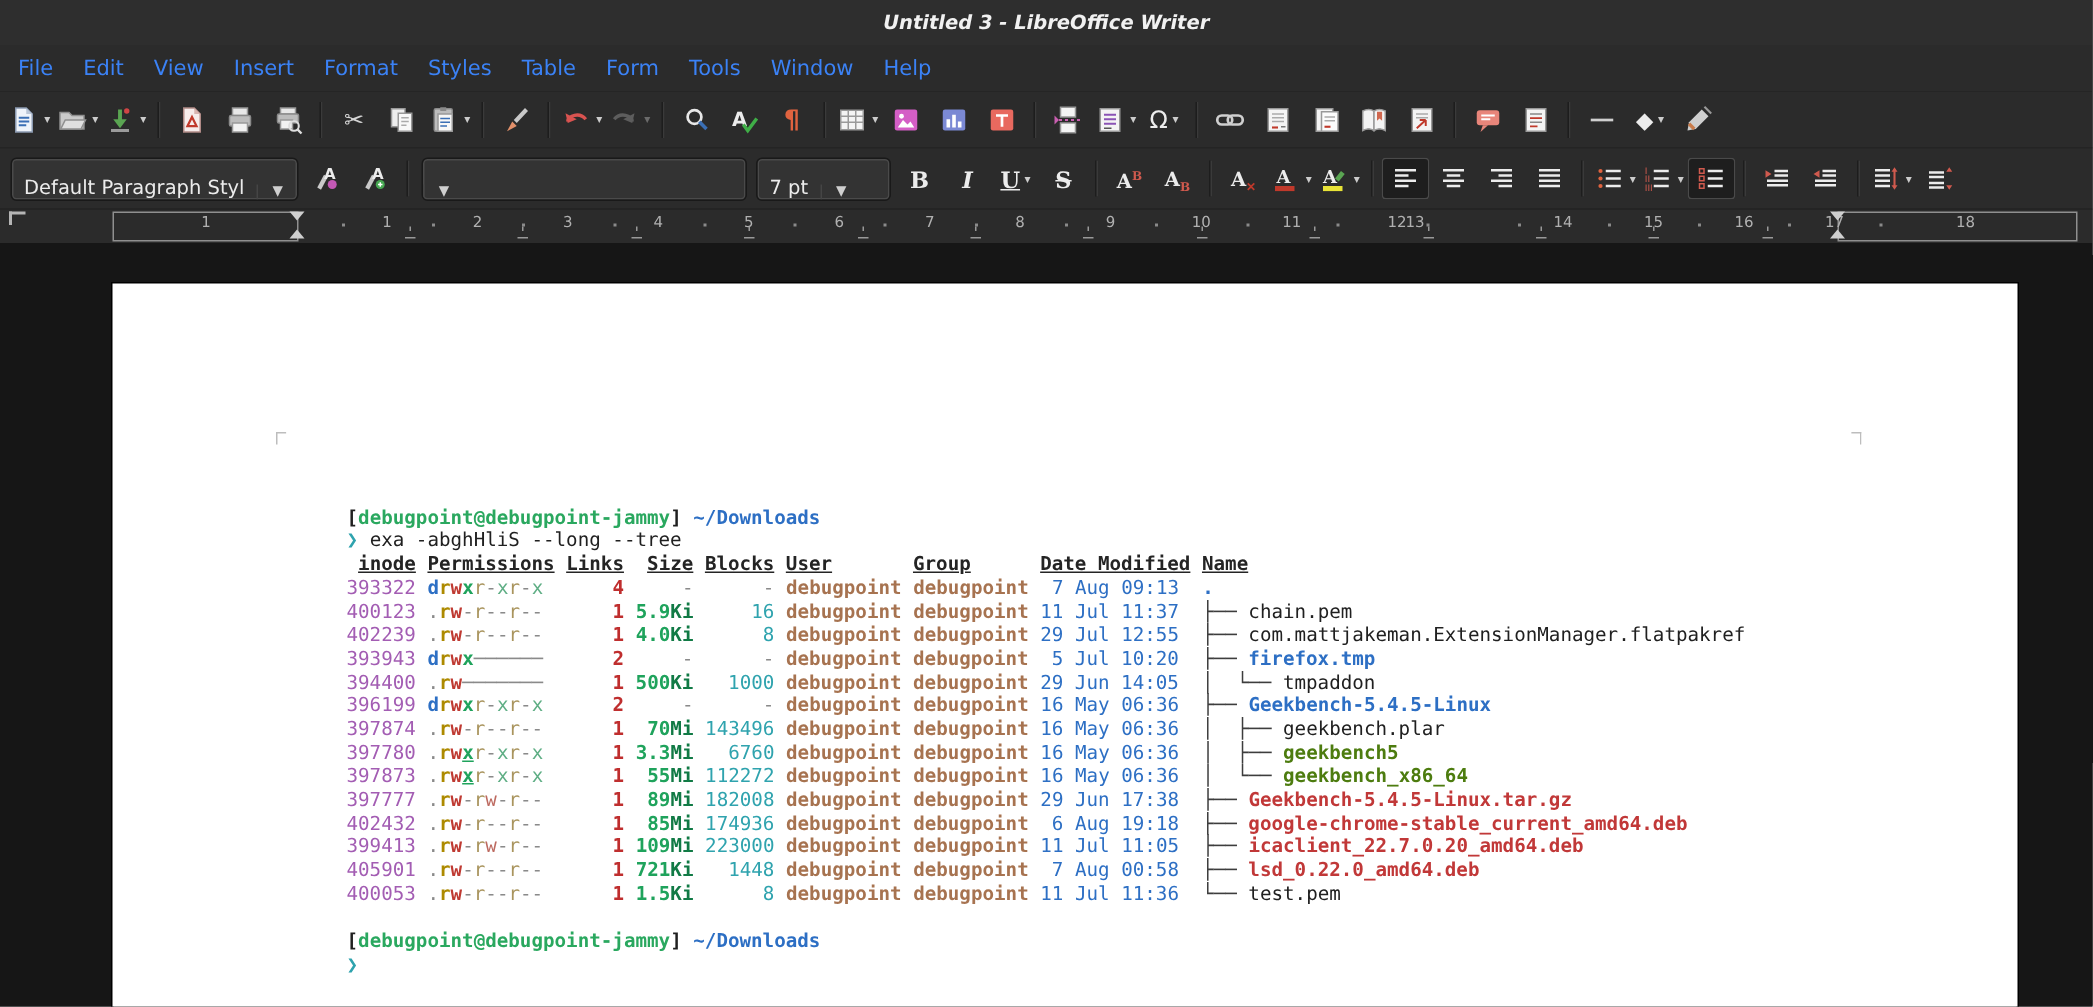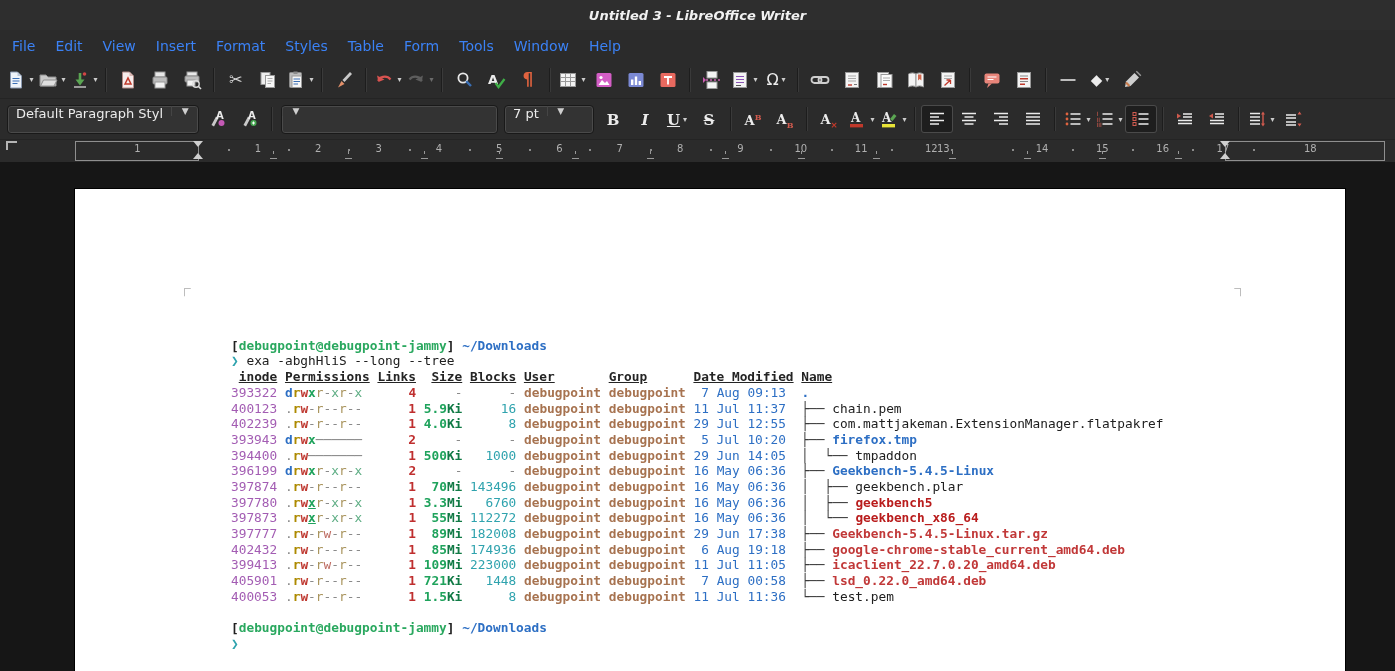--- a/index.html
+++ b/index.html
@@ -12,21 +12,21 @@
   .formatbar{height:40px;background:#2b2b2b;display:flex;align-items:center;padding-left:4px;border-top:1px solid #242424;}
   .tb-group{display:flex;align-items:center;height:100%;}
   .tb-sep{width:1px;height:24px;background:#1d1d1d;border-right:1px solid #3a3a3a;margin:0 5px;}
   .tb-btn{display:flex;align-items:center;justify-content:center;height:28px;min-width:28px;
     padding:0 2px;border-radius:3px;color:#e6e6e6;cursor:default;position:relative;}
   .tb-btn.active{background:#1e1e1e;box-shadow:inset 0 0 0 1px #4a4a4a;}
   .tb-btn.disabled{opacity:.4;}
   .tb-btn .glyph{font-size:15px;line-height:1;}
   .dd{font-size:8px;color:#cccccc;margin-left:3px;}
   svg{display:block;}
-  .combo{display:flex;align-items:flex-start;height:27px;background:#333333;border:1px solid #191919;
+  .combo{display:flex;align-items:flex-end;height:27px;background:#333333;border:1px solid #191919;
     box-shadow:inset 0 0 0 1px #4a4a4a;border-radius:4px;margin:12px 3px;overflow:hidden;}
   .combo .val{display:flex;align-items:center;padding:0 8px;color:#ececec;font-size:13px;white-space:nowrap;overflow:hidden;}
   .combo .arrow{display:flex;align-items:center;justify-content:center;width:26px;border-left:1px solid #454545;color:#cfcfcf;font-size:9px;}
   .caret{display:inline-block;width:1px;height:14px;background:#f0f0f0;margin-left:1px;}
   
   .L{font-family:"DejaVu Serif",serif;font-size:15px;font-weight:bold;color:#ececec;line-height:1;}
   .ruler{height:22px;background:#2b2b2b;position:relative;border-top:1px solid #242424;}
   .ruler .num{position:absolute;top:3px;color:#b0b0b0;font-size:10px;}
   .ruler .halftick{position:absolute;top:9px;width:2px;height:2px;background:#8a8a8a;}
   .ruler .tabstop{position:absolute;top:14px;width:7px;height:4px;border-bottom:1px solid #999;}
@@ -44,21 +44,21 @@
   .term{position:absolute;left:124px;top:136px;font-family:"DejaVu Sans Mono",monospace;
     font-size:12.8px;line-height:15.7px;white-space:pre;color:#202020;}
   .term div{height:15.7px;margin-left:32px;}
   
   .ino{color:#a35db3}.dB{color:#2d6fc4;font-weight:bold}.ry{color:#ad8a00;font-weight:bold}
   .wb{color:#bf3a32;font-weight:bold}.xg{color:#1fa35c;font-weight:bold}
   .ux{color:#1fa35c;font-weight:bold;text-decoration:underline}
   .rg{color:#a9945d}.wn{color:#bd6a60}.xn{color:#5fae85}.ds{color:#8a8a8a}
   .ln{color:#bf2e2e;font-weight:bold}.sz{color:#1fa35c;font-weight:bold}.szs{color:#117a45;font-weight:bold}
   .bl{color:#2fa3ae}.us{color:#a77350;font-weight:bold}.dt{color:#2d6fc4}
-  .dir{color:#2d6fc4;font-weight:bold}.fil{color:#202020}.exe{color:#b91c1c;font-weight:bold}
+  .dir{color:#2d6fc4;font-weight:bold}.fil{color:#202020}.exe{color:#4d7c0f;font-weight:bold}
   .arc{color:#c13838;font-weight:bold}.tr2{color:#3d3d3d}
   .hd{color:#242424;font-weight:bold;text-decoration:underline}
   .pb{color:#202020;font-weight:bold}.ph{color:#2aa85f;font-weight:bold}
   .ar{color:#2fa3ae;font-weight:bold}.tx{color:#202020}
 </style>
 </head>
 <body>
 
 <div class="titlebar">
   <span class="title">Untitled 3 - LibreOffice Writer</span>

